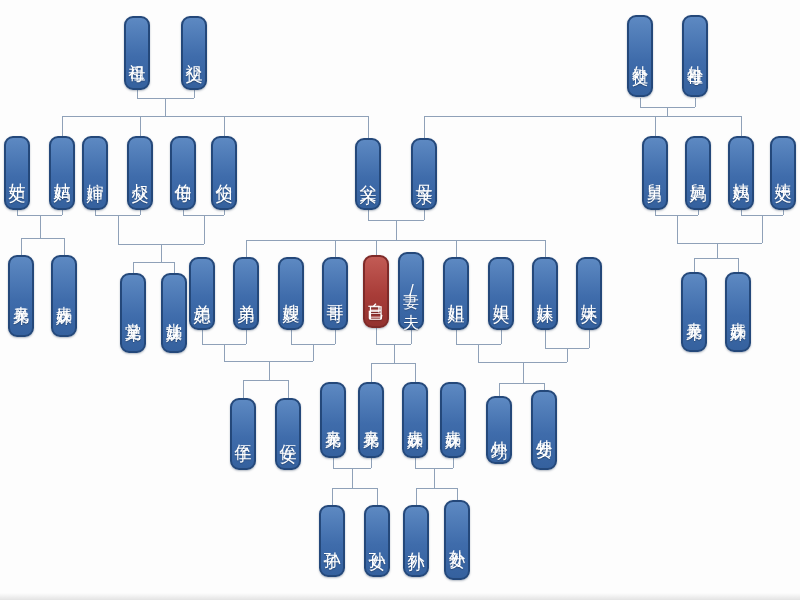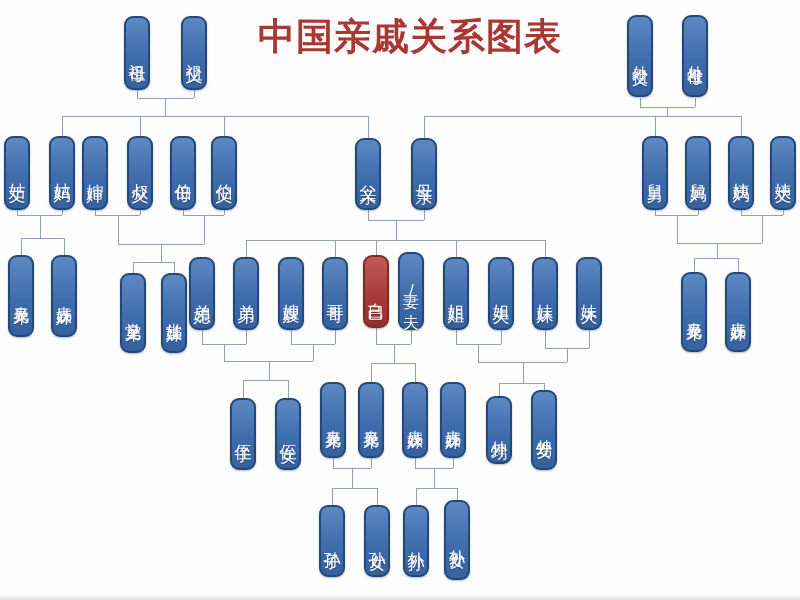--- a/index.html
+++ b/index.html
@@ -50,21 +50,20 @@
   .line.v{width:1px;}
   .photo-edge{
     position:absolute;left:0;bottom:0;width:800px;height:7px;
     background:linear-gradient(to bottom,rgba(0,0,0,0),rgba(0,0,0,.10));
   }
 </style>
 </head>
 <body>
 
 <div class="canvas">
-  <h1 class="title">中国亲戚关系图表</h1>
   <div id="lines-layer">
       <div class="line v" style="left: 137px; top: 90px; height: 8px;"></div>
       <div class="line v" style="left: 194px; top: 90px; height: 8px;"></div>
       <div class="line h" style="left: 137px; top: 98px; width: 57px;"></div>
       <div class="line v" style="left: 165px; top: 98px; height: 18px;"></div>
       <div class="line h" style="left: 62px; top: 116px; width: 306px;"></div>
       <div class="line v" style="left: 62px; top: 116px; height: 20px;"></div>
       <div class="line v" style="left: 140px; top: 116px; height: 20px;"></div>
       <div class="line v" style="left: 224px; top: 116px; height: 20px;"></div>
       <div class="line v" style="left: 368px; top: 116px; height: 22px;"></div>

